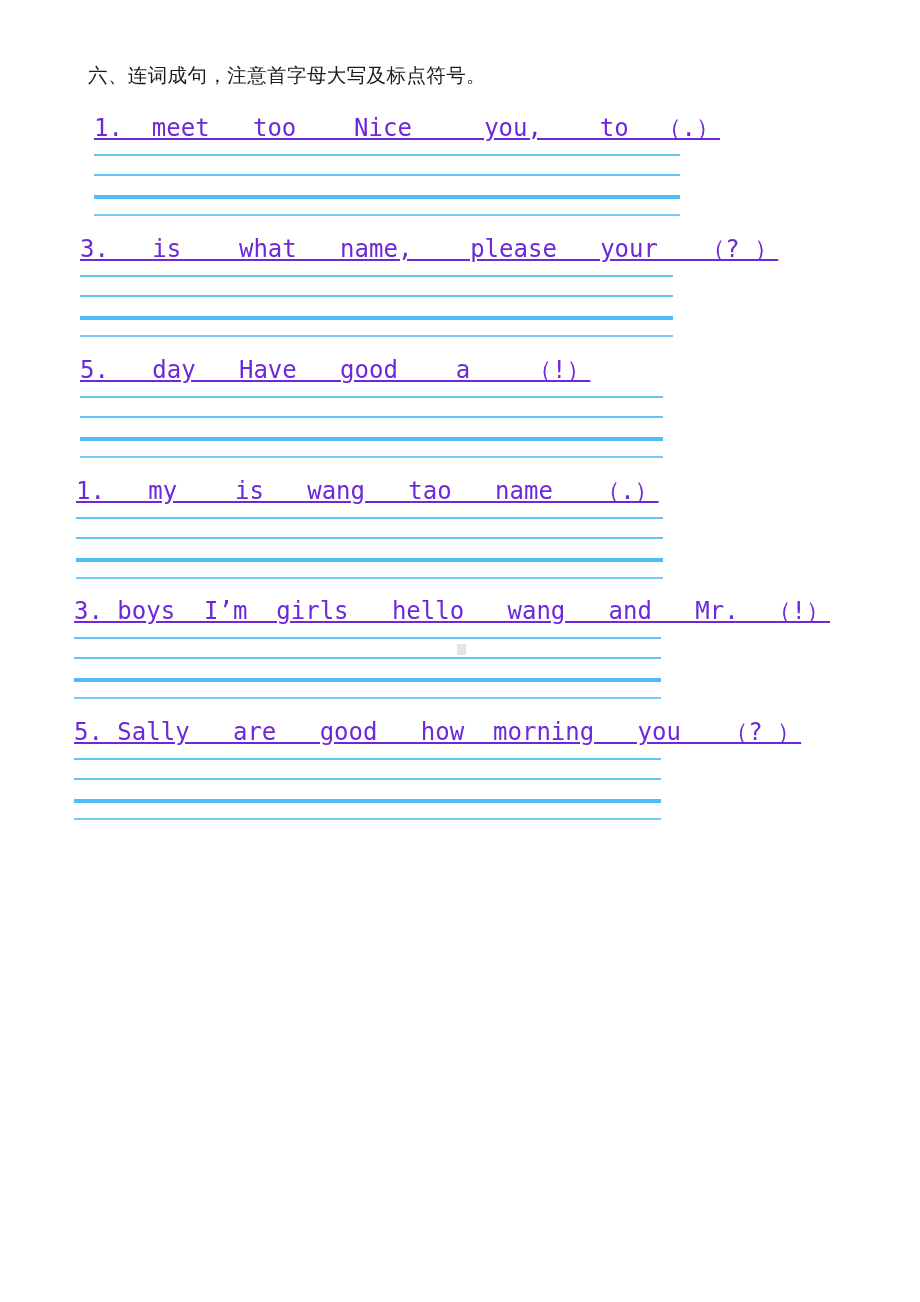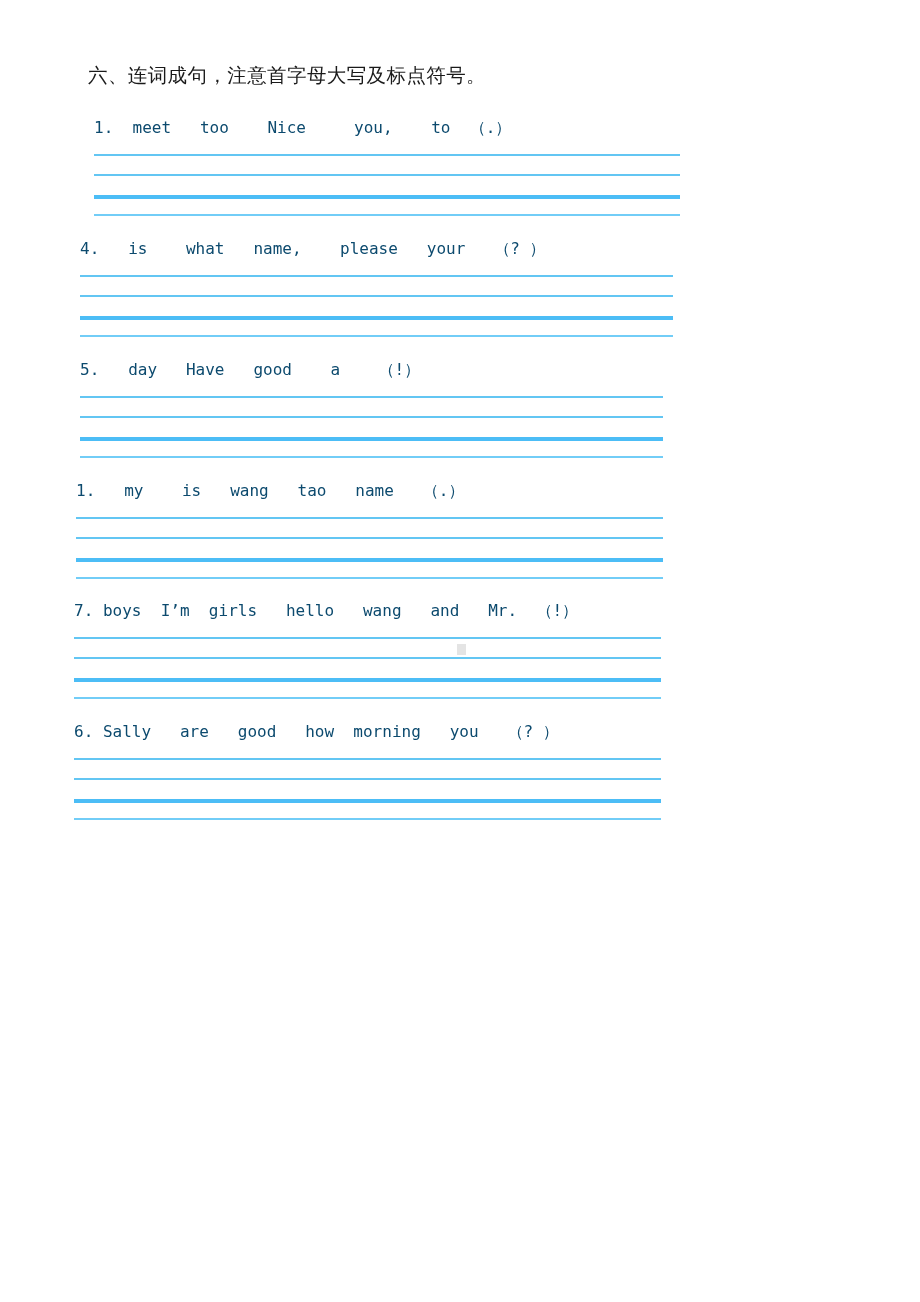--- a/index.html
+++ b/index.html
@@ -42,24 +42,25 @@
   .question-block {
     position: absolute;
     left: 0;
   }
 
   .question-text {
     position: absolute;
     left: 0;
     top: 0;
     font-family: "DejaVu Sans Mono", "Liberation Mono", monospace;
-    font-size: 16px;
+    font-size: 24px;
     line-height: 24px;
-    color: #0c4a6e;
+    color: #6d28d9;
     white-space: pre;
+    text-decoration: underline;
   }
 
   
   .ruler {
     position: absolute;
     left: 0;
   }
   .ruler .rule {
     position: absolute;
     left: 0;
@@ -89,21 +90,21 @@
     <div class="question-text">1.  meet   too    Nice     you,    to  （.）</div>
     <div class="ruler" style="top:38px; width:586px;">
       <div class="rule r1" style="width:586px;"></div>
       <div class="rule r2" style="width:586px;"></div>
       <div class="rule r3" style="width:586px;"></div>
       <div class="rule r4" style="width:586px;"></div>
     </div>
   </div>
 
   <div class="question-block" style="left:80px; top:237px; width:600px;">
-    <div class="question-text">4.   is    what   name,    please   your   （? ）</div>
+    <div class="question-text">3.   is    what   name,    please   your   （? ）</div>
     <div class="ruler" style="top:38px; width:593px;">
       <div class="rule r1" style="width:593px;"></div>
       <div class="rule r2" style="width:593px;"></div>
       <div class="rule r3" style="width:593px;"></div>
       <div class="rule r4" style="width:593px;"></div>
     </div>
   </div>
 
   <div class="question-block" style="left:80px; top:358px; width:600px;">
     <div class="question-text">5.   day   Have   good    a    （!）</div>
@@ -119,32 +120,32 @@
     <div class="question-text">1.   my    is   wang   tao   name   （.）</div>
     <div class="ruler" style="top:38px; width:587px;">
       <div class="rule r1" style="width:587px;"></div>
       <div class="rule r2" style="width:587px;"></div>
       <div class="rule r3" style="width:587px;"></div>
       <div class="rule r4" style="width:587px;"></div>
     </div>
   </div>
 
   <div class="question-block" style="left:74px; top:599px; width:600px;">
-    <div class="question-text">7. boys  I’m  girls   hello   wang   and   Mr.  （!）</div>
+    <div class="question-text">3. boys  I’m  girls   hello   wang   and   Mr.  （!）</div>
     <div class="ruler" style="top:38px; width:587px;">
       <div class="rule r1" style="width:587px;"></div>
       <div class="rule r2" style="width:587px;"></div>
       <div class="rule r3" style="width:587px;"></div>
       <div class="rule r4" style="width:587px;"></div>
       <div class="scan-artifact" style="left:383px; top:7px;"></div>
     </div>
   </div>
 
   <div class="question-block" style="left:74px; top:720px; width:600px;">
-    <div class="question-text">6. Sally   are   good   how  morning   you   （? ）</div>
+    <div class="question-text">5. Sally   are   good   how  morning   you   （? ）</div>
     <div class="ruler" style="top:38px; width:587px;">
       <div class="rule r1" style="width:587px;"></div>
       <div class="rule r2" style="width:587px;"></div>
       <div class="rule r3" style="width:587px;"></div>
       <div class="rule r4" style="width:587px;"></div>
     </div>
   </div>
 
 </div>
 

